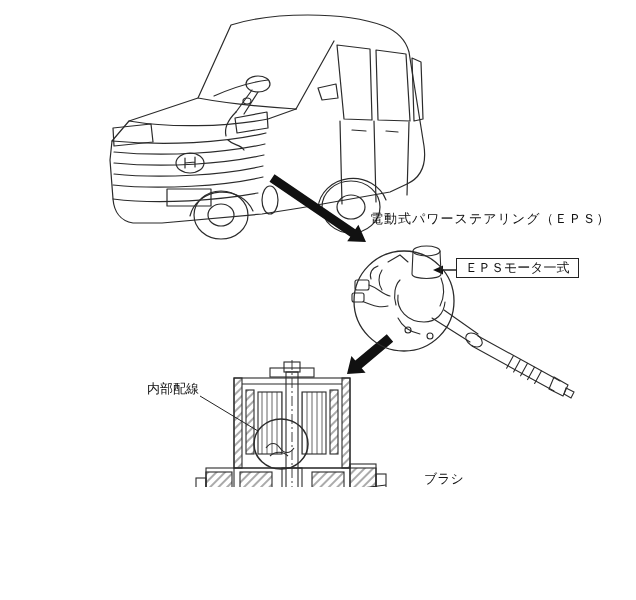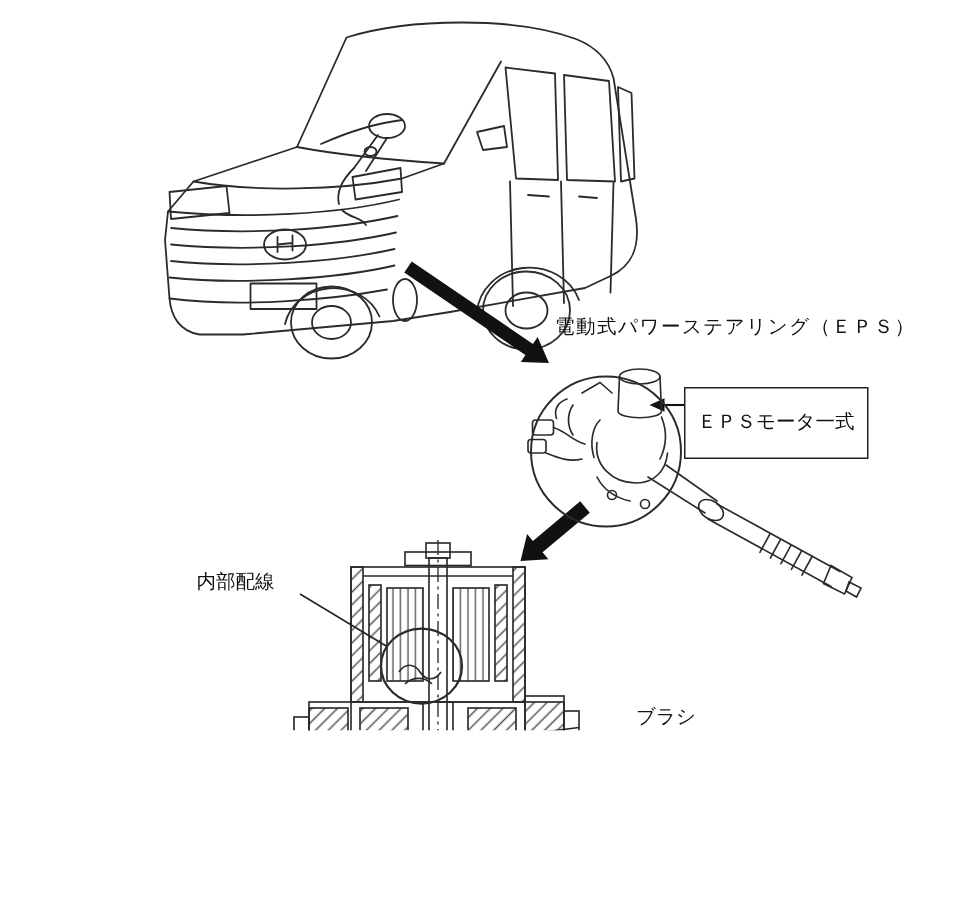--- a/index.html
+++ b/index.html
@@ -7,21 +7,21 @@
     position:relative;width:636px;height:487px;background:#ffffff;overflow:hidden;
     font-family:"DejaVu Sans","Liberation Sans",sans-serif;color:#111;
   }
   svg{position:absolute;left:0;top:0;}
   .label{
     position:absolute;font-size:13px;line-height:1.2;white-space:nowrap;color:#111;
   }
   .label.wide{letter-spacing:1px;}
   .label.caption{letter-spacing:3px;}
   .label.boxed{
-    border:1px solid #222;background:#ffffff;padding:15px 8px;
+    border:1px solid #222;background:#ffffff;padding:1px 8px;
   }
 </style>
 </head>
 <body>
 
 <div id="stage">
 
   <svg width="636" height="600" viewBox="0 0 636 600">
     <defs>
       <pattern id="diagHatch" width="6" height="6" patternUnits="userSpaceOnUse" patternTransform="rotate(45)">
@@ -167,19 +167,19 @@
       <path d="M200,396 L258,431"></path>
       <path d="M386,485 L346,490"></path>
       <path d="M130,568 L258,513"></path>
     </g>
   </svg>
 
   <div class="label wide" style="left:370px;top:211px;">電動式パワーステアリング（ＥＰＳ）</div>
 
   <div class="label boxed" style="left:456px;top:258px;">ＥＰＳモータ一式</div>
 
-  <div class="label" style="left:131px;top:381px;">内部配線</div>
+  <div class="label" style="left:147px;top:381px;">内部配線</div>
 
   <div class="label" style="left:389px;top:471px;margin-left:35px;">ブラシ</div>
 
 
 
 </div>
 
 </body></html>

